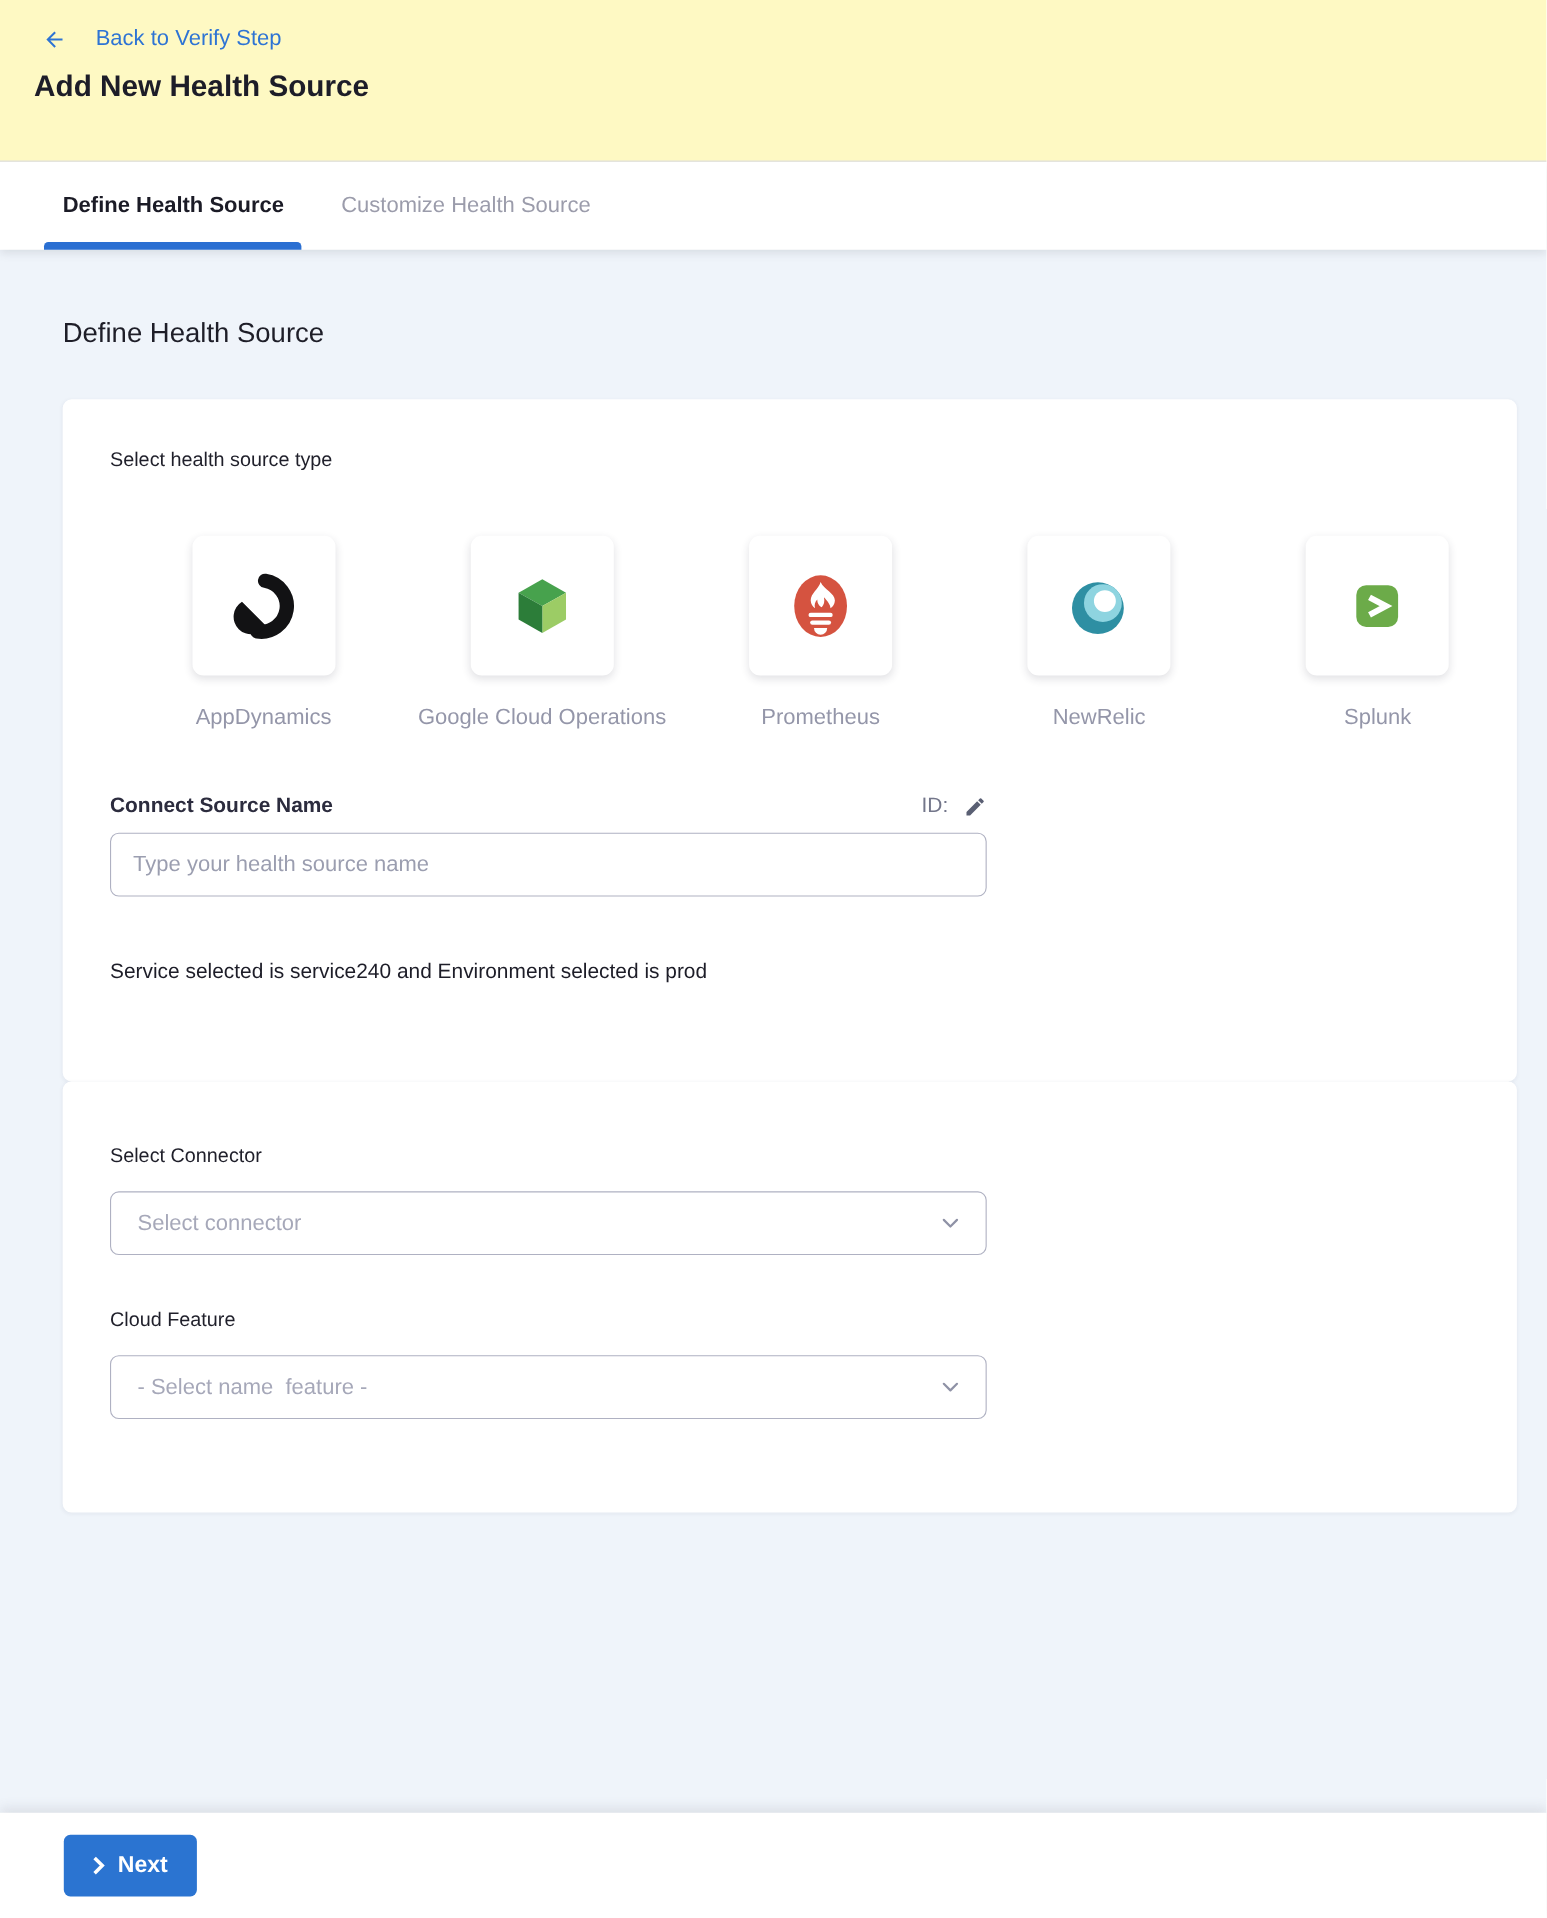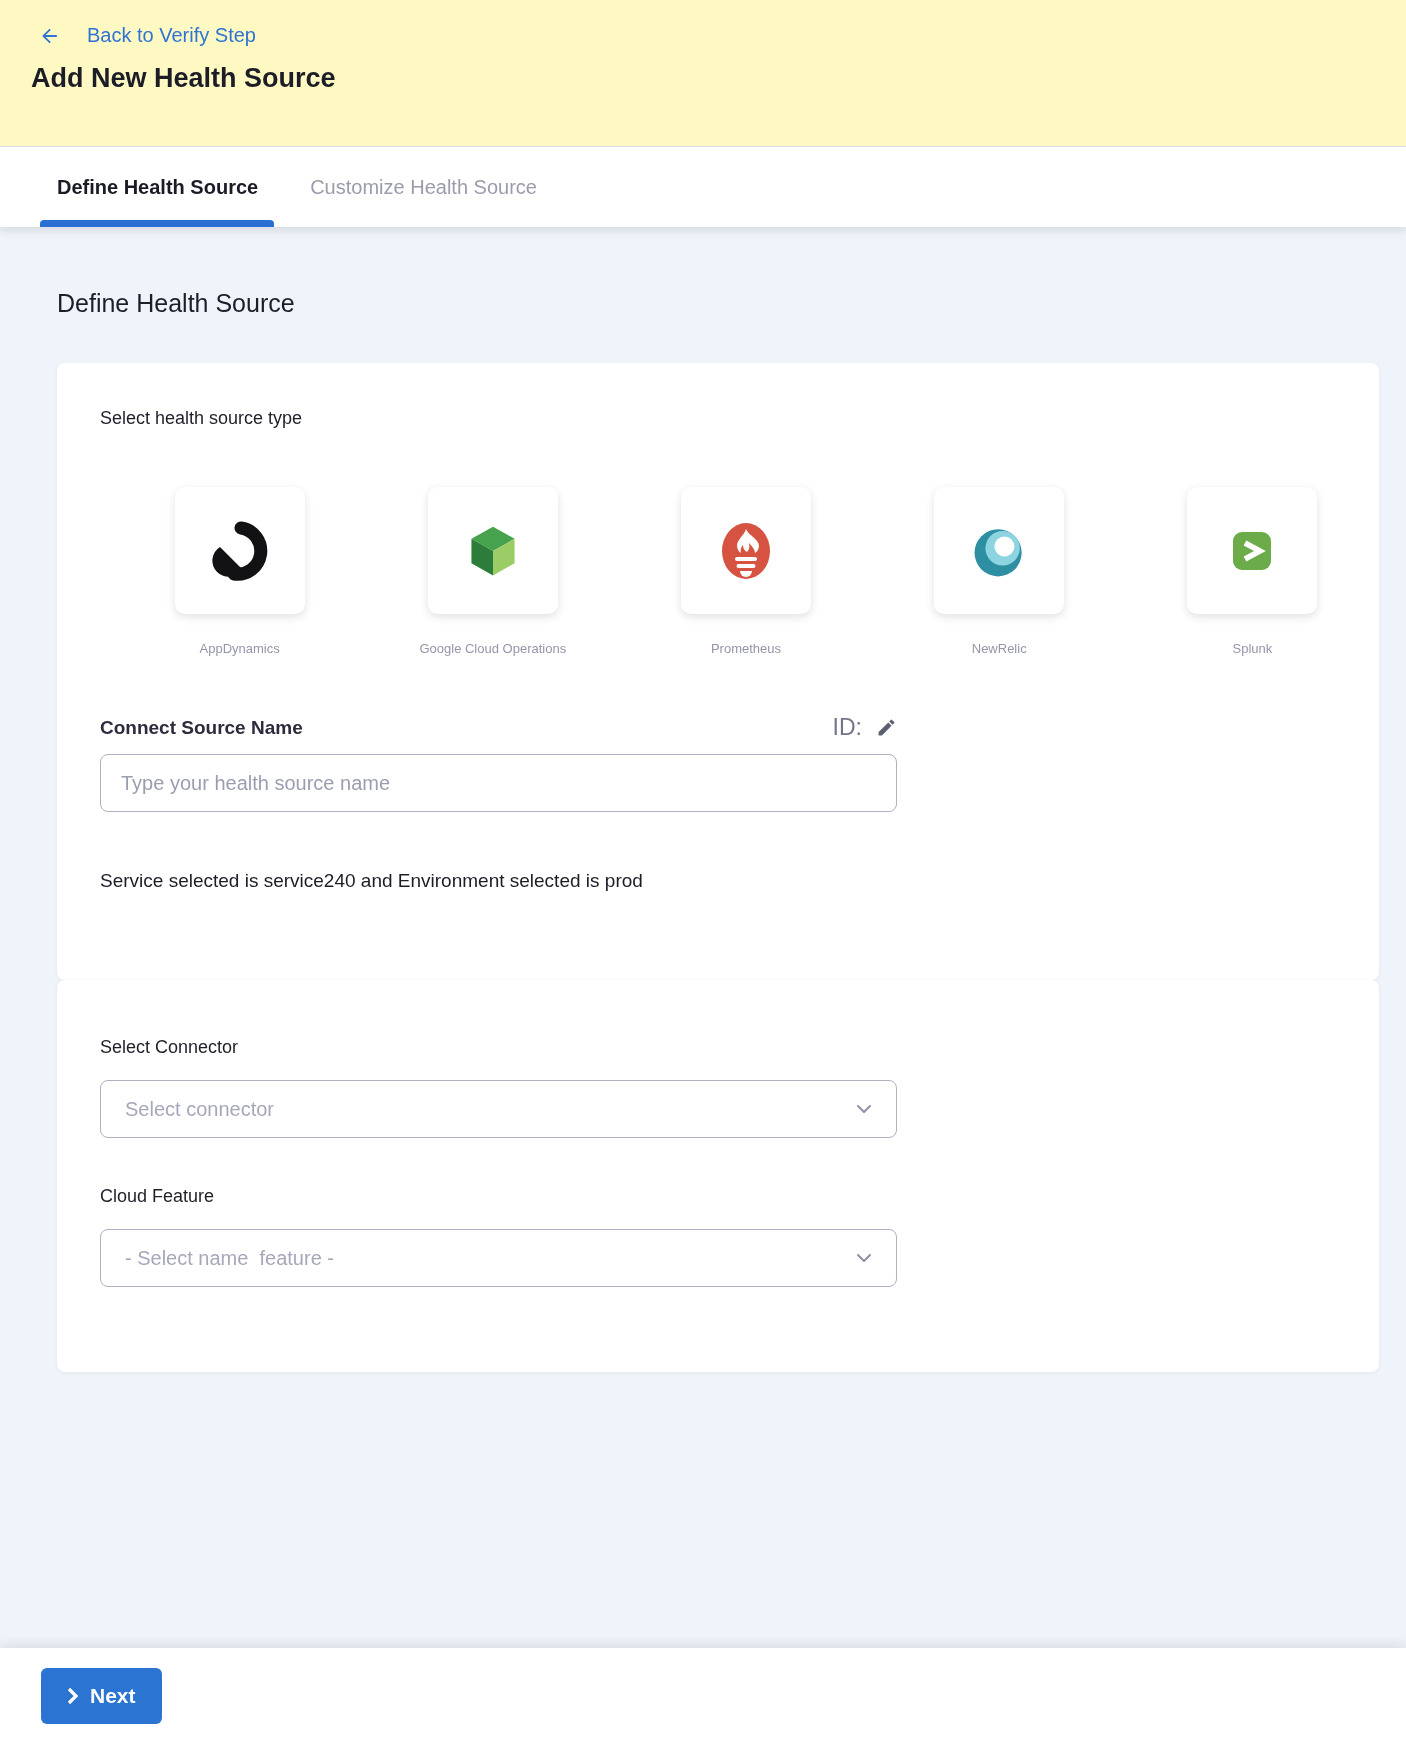--- a/index.html
+++ b/index.html
@@ -28,26 +28,26 @@
   .card { background:#fff; border-radius:8px; width:1322px;
     box-shadow:0 1px 4px rgba(40,41,61,0.06); }
   .card-define { padding:45px 0 88px 43px; }
   .small-label { font-size:18px; color:#1f1f2a; }
 
   .source-row { display:flex; margin:58px 0 0 13px; }
   .source-item { width:256px; display:flex; flex-direction:column; align-items:center; }
   .source-tile { width:130px; height:127px; background:#fff; border-radius:10px;
     box-shadow:0 3px 8px rgba(40,41,61,0.14); display:flex; align-items:center;
     justify-content:center; cursor:pointer; }
-  .source-label { margin-top:27px; font-size:13px; color:#9496a9; text-align:left; }
+  .source-label { margin-top:27px; font-size:20px; color:#9496a9; text-align:left; }
 
   .name-row { width:797px; margin-top:58px; display:flex; justify-content:space-between; align-items:center; }
   .name-label { font-size:19px; font-weight:700; color:#2c2c3e; }
   .id-group { display:flex; align-items:center; gap:14px; }
-  .id-label { font-size:23px; color:#73768a; }
+  .id-label { font-size:19px; color:#73768a; }
   .pencil-btn { cursor:pointer; display:flex; }
 
   .text-input { margin-top:13px; width:797px; height:58px; border:1px solid #afb1c2;
     border-radius:8px; font-family:"Liberation Sans",sans-serif; font-size:20px; color:#1d1d28;
     padding:0 20px; outline:none; background:#fff; }
   .text-input::placeholder { color:#9b9eb0; }
 
   .service-text { margin-top:58px; font-size:19px; color:#1d1d28; }
 
   .connect-heading { margin-top:118px; }
@@ -57,21 +57,21 @@
     justify-content:space-between; padding:0 24px; cursor:pointer; }
   .select-value { font-size:20px; color:#a6a8b9; white-space:pre; }
   .feature-label { margin-top:48px; }
 
   
   .footer { background:#fff; height:96px; display:flex; align-items:center;
     padding-left:41px; position:relative; z-index:2;
     box-shadow:0 -4px 10px rgba(96,97,112,0.14); }
   .next-btn { height:56px; padding:0 26px; background:#2b74d1; border:none; border-radius:6px;
     color:#fff; font-family:"Liberation Sans",sans-serif; font-size:21px; font-weight:700;
-    display:flex; align-items:center; gap:11px; cursor:pointer; }
+    display:flex; align-items:center; gap:11px; cursor:pointer;margin-left:17px; }
 </style>
 </head>
 <body>
 
 <div class="header">
   <div class="back-row">
     <span style="display:flex;">
       <svg width="27" height="22" viewBox="0 0 24 24">
           <path fill="#2e74d4" d="M20 11H7.83l5.59-5.59L12 4l-8 8 8 8 1.41-1.41L7.83 13H20v-2z"></path>
         </svg>

